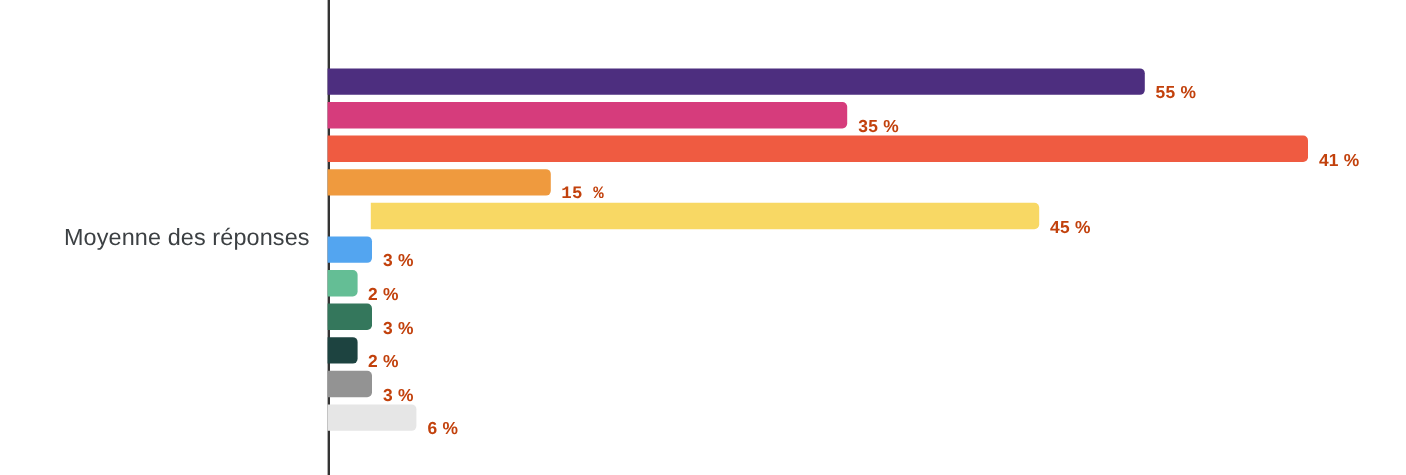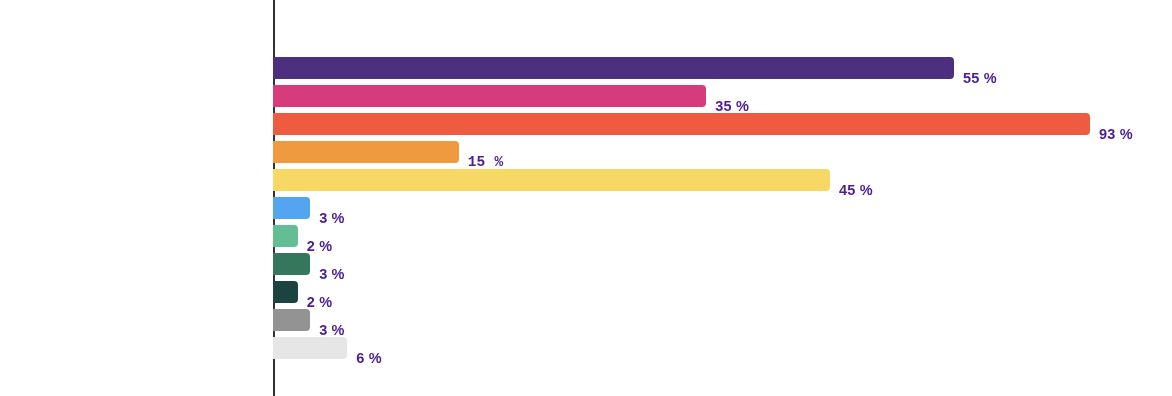--- a/index.html
+++ b/index.html
@@ -55,53 +55,54 @@
     align-items: center;
   }
   .bar-shape {
     height: 22px;
     border-radius: 0 4px 4px 0;
     flex: 0 0 auto;
   }
   .bar-value-label {
     font-size: 14.5px;
     font-weight: bold;
-    color: #4c1d95;
+    color: #c2410c;
     margin-left: 9px;
     white-space: nowrap;
     letter-spacing: 0.2px;
     margin-top: 20px;
   }
 </style>
 </head>
 <body>
 
 <div id="chart-root">
 
+  <div id="category-axis-label">Moyenne des réponses</div>
 
   <div id="plot-area">
     <div id="value-axis-line"></div>
     <div id="bars-container">
         <div class="bar-row" style="top: 57px;">
           <div class="bar-shape" style="width: 680.9px; background: rgb(77, 46, 127);"></div>
           <span class="bar-value-label">55 %</span>
         </div>
         <div class="bar-row" style="top: 85px; text-align: right;">
           <div class="bar-shape" style="width: 433.3px; background: rgb(214, 60, 124);"></div>
           <span class="bar-value-label">35 %</span>
         </div>
         <div class="bar-row" style="top: 113px;">
           <div class="bar-shape" style="width: 817.08px; background: rgb(239, 91, 65);"></div>
-          <span class="bar-value-label">93 %</span>
+          <span class="bar-value-label">41 %</span>
         </div>
         <div class="bar-row" style="top: 141px; font-family: Liberation Mono, monospace;">
           <div class="bar-shape" style="width: 185.7px; background: rgb(239, 154, 62);"></div>
           <span class="bar-value-label">15 %</span>
         </div>
-        <div class="bar-row" style="top: 169px;">
+        <div class="bar-row" style="top: 169px; padding-left: 36px;">
           <div class="bar-shape" style="width: 557.1px; background: rgb(248, 216, 100);"></div>
           <span class="bar-value-label">45 %</span>
         </div>
         <div class="bar-row" style="top: 197px;">
           <div class="bar-shape" style="width: 37.14px; background: rgb(83, 165, 240);"></div>
           <span class="bar-value-label">3 %</span>
         </div>
         <div class="bar-row" style="top: 225px;">
           <div class="bar-shape" style="width: 24.76px; background: rgb(100, 190, 149);"></div>
           <span class="bar-value-label">2 %</span>

